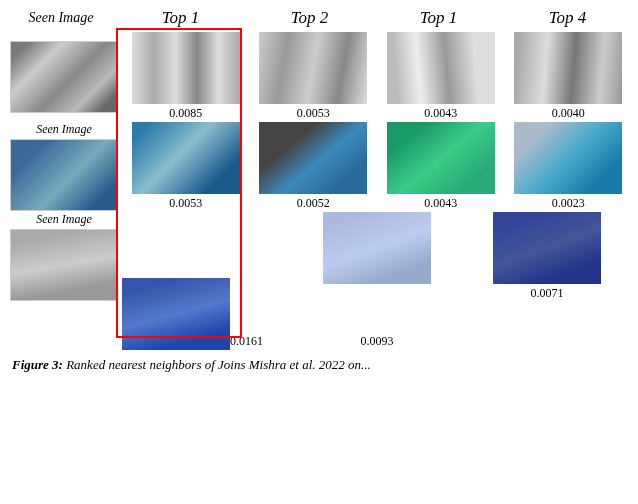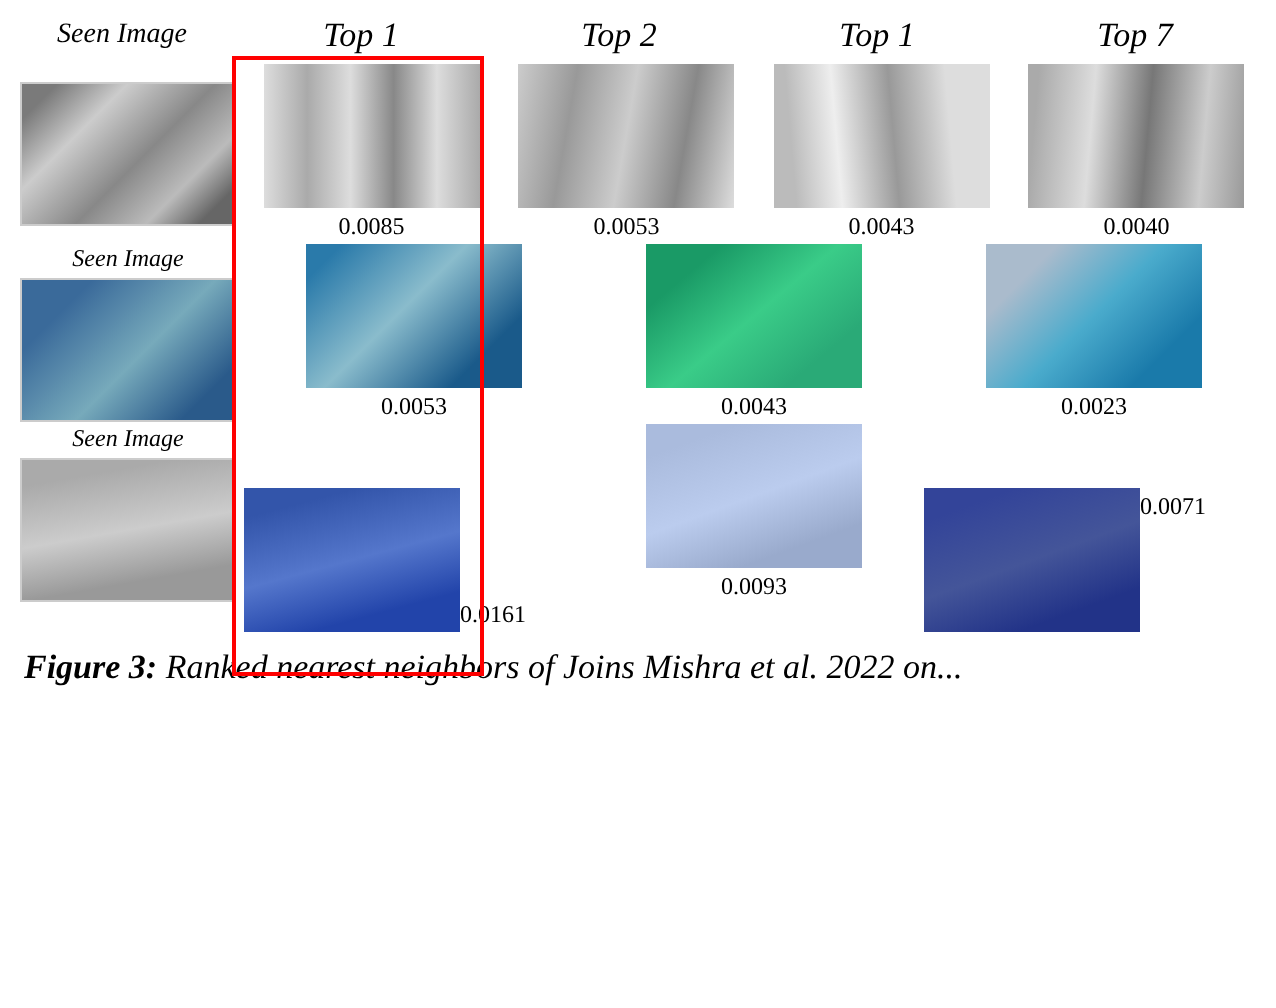--- a/index.html
+++ b/index.html
@@ -51,21 +51,21 @@
 </head>
 <body>
 
 <div class="main-container">
 
   <div class="header-row">
     <div class="col-seen-header">Seen Image</div>
     <div class="col-top-header">Top 1</div>
     <div class="col-top-header">Top 2</div>
     <div class="col-top-header">Top 1</div>
-    <div class="col-top-header">Top 7</div>
+    <div class="col-top-header">Top 4</div>
   </div>
 
   <div style="display:flex; align-items:center; margin-bottom:0px;">
 
     <div style="width:116px; display:flex; flex-direction:column; align-items:center; padding-top:0;">
       <div style="width:108px; height:72px; background:linear-gradient(135deg,#7a7a7a 10%,#ccc 30%,#888 55%,#bbb 75%,#666 90%); border:1px solid #ccc;"></div>
     </div>
 
     <div style="flex:1; display:flex; flex-direction:column; align-items:center;">
       <div style="width:108px; height:72px; background:linear-gradient(90deg,#ddd 0%,#aaa 20%,#ddd 40%,#888 60%,#ddd 80%,#aaa 100%);"></div>
@@ -91,49 +91,53 @@
   <div style="display:flex; flex-direction:row; align-items:stretch; margin-bottom:0px;">
     <div style="width:116px; display:flex; flex-direction:column; align-items:center; padding-top:0;">
       <div style="font-size:12px; font-style:italic; margin-bottom:2px;">Seen Image</div>
       <div style="width:108px; height:72px; background:linear-gradient(135deg,#3a6a9a 20%,#7ab 55%,#2a5a8a 85%); border:1px solid #ccc;"></div>
     </div>
     <div style="flex:1; display:flex; flex-direction:column; align-items:center;">
       <div style="width:108px; height:72px; background:linear-gradient(135deg,#2a7aaa 10%,#8abccc 45%,#1a5a8a 80%);"></div>
       <div class="score-area">0.0053</div>
     </div>
     <div style="flex:1; display:flex; flex-direction:column; align-items:center;">
+      <div style="width:108px; height:72px; background:linear-gradient(140deg,#444 30%,#3a8abb 55%,#2a6a9a 80%);"></div>
+      <div class="score-area">0.0052</div>
+    </div>
+    <div style="flex:1; display:flex; flex-direction:column; align-items:center;">
       <div style="width:108px; height:72px; background:linear-gradient(140deg,#1a9a66 20%,#3acc88 50%,#2aaa77 80%);"></div>
       <div class="score-area">0.0043</div>
     </div>
     <div style="flex:1; display:flex; flex-direction:column; align-items:center;">
       <div style="width:108px; height:72px; background:linear-gradient(135deg,#aabbcc 20%,#4aabcc 50%,#1a7aaa 80%);"></div>
       <div class="score-area">0.0023</div>
     </div>
   </div>
 
   <div style="display:flex; flex-direction:row; align-items:stretch; margin-bottom:2px;">
     <div style="width:116px; display:flex; flex-direction:column; align-items:center; padding-top:0;">
       <div style="font-size:12px; font-style:italic; margin-bottom:2px;">Seen Image</div>
       <div style="width:108px; height:72px; background:linear-gradient(170deg,#aaa 15%,#ccc 50%,#999 80%); border:1px solid #ccc;"></div>
     </div>
     <div style="flex:1; display:flex; flex-direction:row; align-items:flex-end;">
       <div style="width:108px; height:72px; background:linear-gradient(165deg,#3355aa 15%,#5577cc 50%,#2244aa 80%);"></div>
       <div class="score-area">0.0161</div>
     </div>
-    <div style="flex:1; display:flex; flex-direction:column; align-items:center;">
+    <div style="flex:1; display:flex; flex-direction:column; align-items:center;gap:48px;">
       <div style="width:108px; height:72px; background:linear-gradient(160deg,#aabbdd 15%,#bbccee 50%,#99aacc 80%);"></div>
       <div class="score-area">0.0093</div>
     </div>
-    <div style="flex:1; display:flex; margin-top:32px;">
+    <div style="flex:1; display:flex; flex-direction:column; align-items:center;">
       <div style="width:108px; height:72px; background:linear-gradient(160deg,#334499 15%,#445599 50%,#223388 80%);"></div>
       <div class="score-area">0.0071</div>
     </div>
   </div>
 
-  <div style="padding: 4px 6px 0 6px; font-size:17px; font-style:italic; line-height:1.4;">
+  <div style="padding: 4px 6px 0 6px; font-size:13px; font-style:italic; line-height:1.4;">
     <span style="font-weight:bold; font-style:italic;">Figure 3: </span><span>Ranked nearest neighbors of Joins Mishra et al. 2022 on...</span>
   </div>
 </div>
 
 <div style="
   position: absolute;
   top: 28px;
   left: 116px;
   width: 126px;
   height: 310px;

